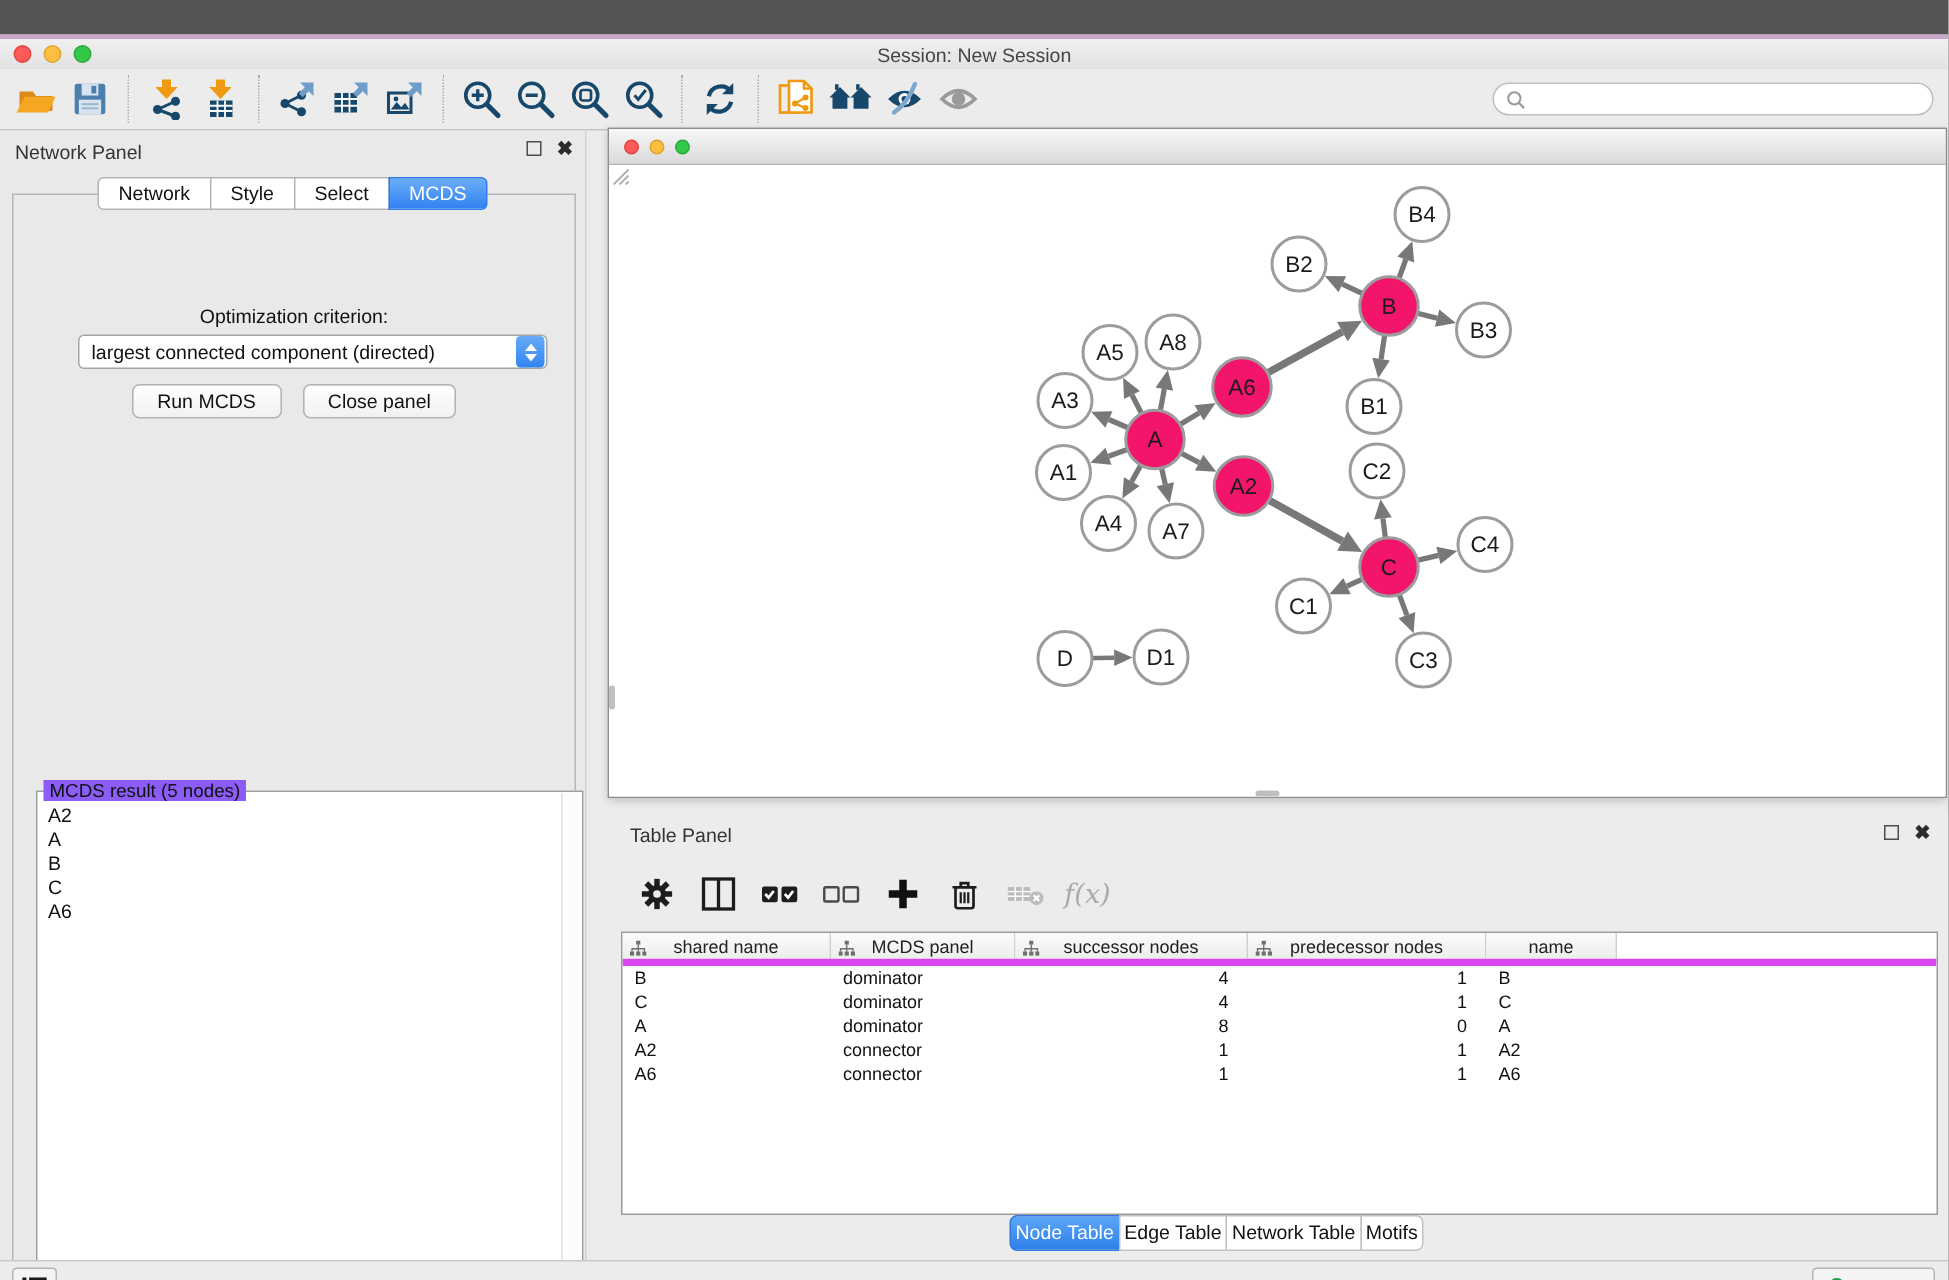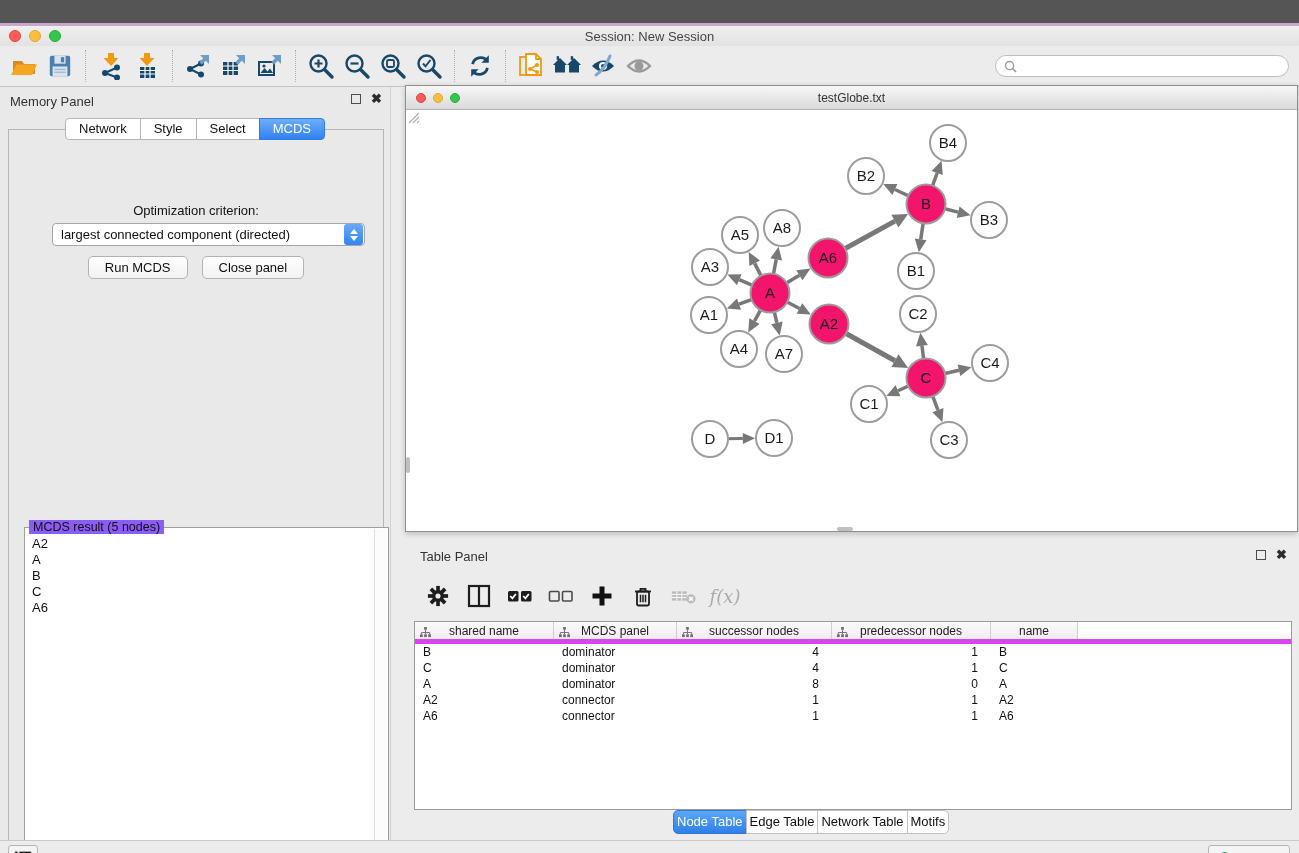--- a/index.html
+++ b/index.html
@@ -267,21 +267,21 @@
       <svg width="13" height="13" viewBox="0 0 14 14">
         <circle cx="6" cy="6" r="4.4" fill="none" stroke="#9a9a9a" stroke-width="1.5"></circle>
         <path d="M9.3 9.3 L13 13" stroke="#9a9a9a" stroke-width="1.6"></path>
       </svg>
       <input type="text" style="">
     </div>
   </div>
 
   <div class="control-panel">
     <div class="cp-header">
-      <span class="ph-title">Memory Panel</span>
+      <span class="ph-title">Network Panel</span>
       <span class="panel-ctl">
         <span class="float-ico"></span>
         <span class="close-ico">✖</span>
       </span>
     </div>
     <div class="cp-tabs" id="cp-tabs">
         <div class="cp-tab">Network</div>
         <div class="cp-tab">Style</div>
         <div class="cp-tab">Select</div>
         <div class="cp-tab selected">MCDS</div>
@@ -313,21 +313,20 @@
     </div>
   </div>
 
   <div class="network-window">
     <div class="nw-titlebar">
       <div class="nw-lights">
         <span class="nw-light" style="background:#fc5b57;border:1px solid #e2443f"></span>
         <span class="nw-light" style="background:#fdbe41;border:1px solid #e0a430"></span>
         <span class="nw-light" style="background:#34c84a;border:1px solid #2aa83c"></span>
       </div>
-      <div class="nw-title">testGlobe.txt</div>
     </div>
     <div class="nw-canvas">
       <svg id="graph-svg" width="891" height="421">
           <line x1="364" y1="183" x2="348.6555911120732" y2="153.33414281667478" stroke="#787878" stroke-width="3.5"></line>
           <polygon points="342.7290354586016,141.87613521996303 353.94048608885106,150.60057644937586 343.3706961352953,156.0677091839737" fill="#787878"></polygon>
           <line x1="364" y1="183" x2="370.20863540535026" y2="149.3698915543525" stroke="#787878" stroke-width="3.5"></line>
           <polygon points="372.550597890334,136.68426142735728 376.05975937865423,150.45009905711632 364.3575114320463,148.2896840515887" fill="#787878"></polygon>
           <line x1="364" y1="183" x2="393.4033321204087" y2="165.25660992733955" stroke="#787878" stroke-width="3.5"></line>
           <polygon points="404.44815294815504,158.59163184163057 396.477488679321,170.35092651067993 390.3291755614964,160.16229334399918" fill="#787878"></polygon>
           <line x1="364" y1="183" x2="333.27002444738656" y2="169.68367726053418" stroke="#787878" stroke-width="3.5"></line>

